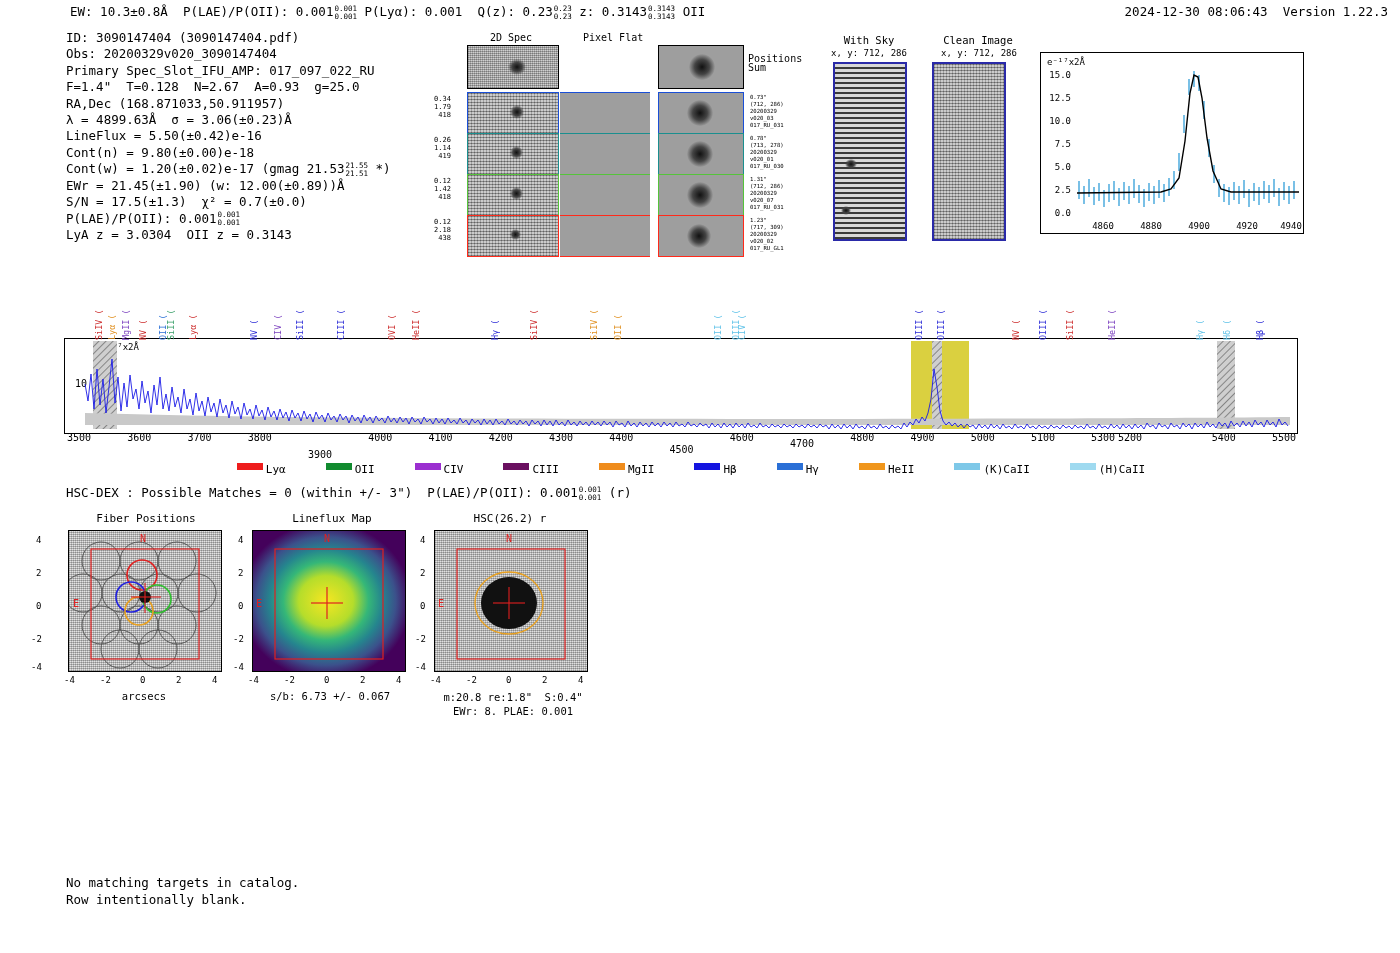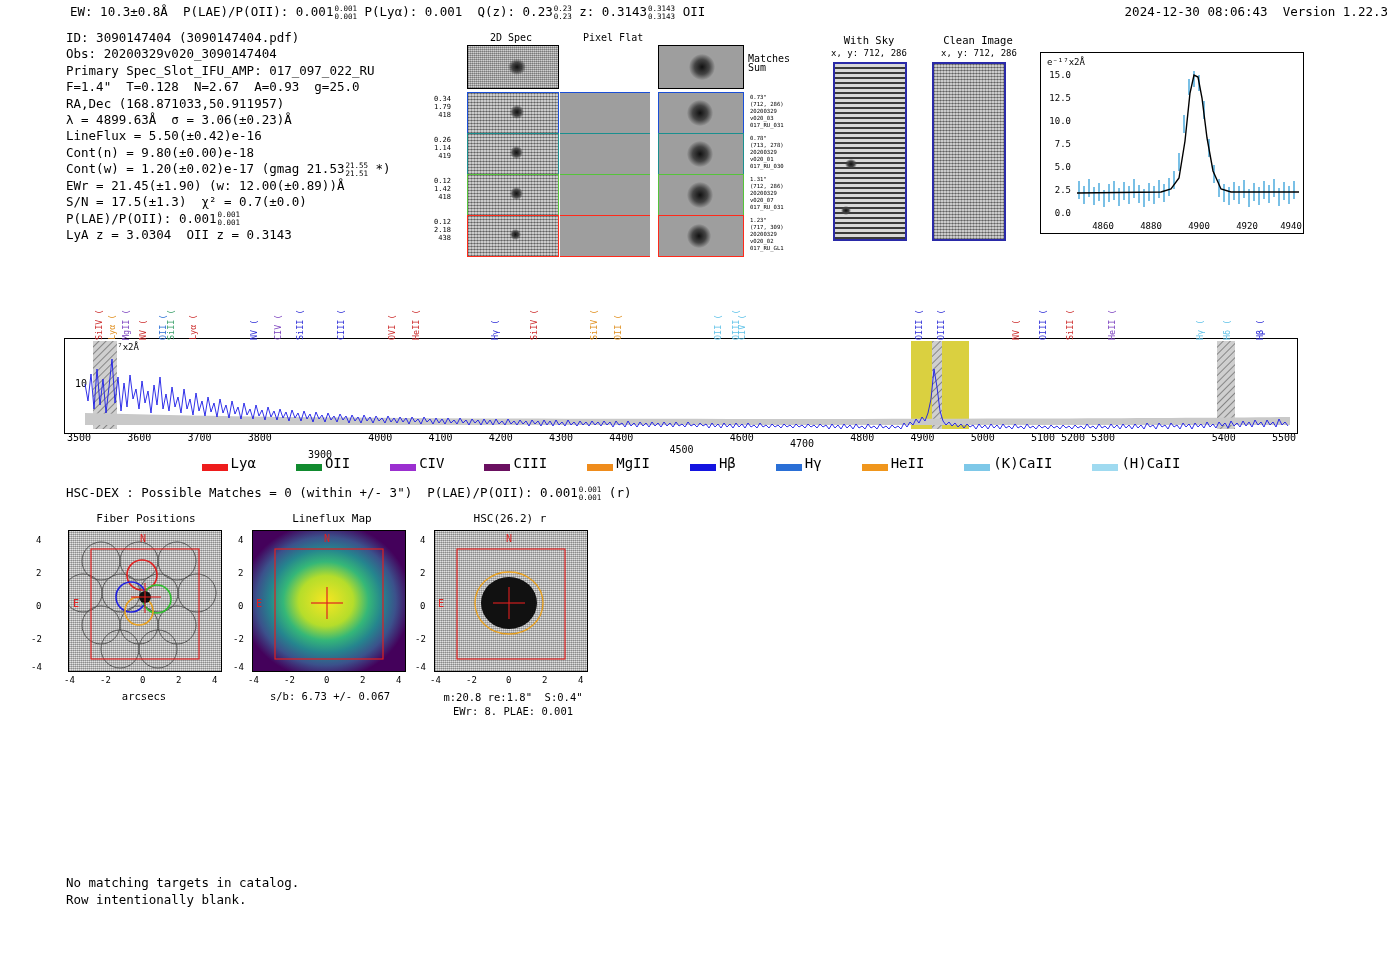--- a/index.html
+++ b/index.html
@@ -31,21 +31,21 @@
   
   .skybox{position:absolute;border:2px solid #2a2aa8;}
   .skytitle{position:absolute;font-size:10.5px;text-align:center;}
   .skyrows{background-image:repeating-linear-gradient(0deg,#3a3a3a 0 2px,#d8d8d8 2px 5px);}
   
   #emisplot{left:1040px;top:52px;width:262px;height:180px;border:1px solid #000;background:#fff;}
   
   #fullspec{left:64px;top:338px;width:1232px;height:94px;border:1px solid #000;background:#fff;}
   .linelabel{position:absolute;font-size:8.5px;transform-origin:left bottom;white-space:nowrap;}
   .xtick{position:absolute;font-size:10px;}
-  .legend-item{display:inline-flex;align-items:flex-end;margin-right:9px;font-size:14px;padding-left:31px;}
+  .legend-item{display:inline-flex;align-items:flex-start;margin-right:9px;font-size:11px;padding-left:31px;}
   .legend-sw{width:26px;height:7px;display:inline-block;margin-right:3px;}
   
   .cut-title{position:absolute;font-size:11px;text-align:center;}
   .cutbox{position:absolute;border:1px solid #000;overflow:hidden;}
   .caption{position:absolute;font-size:10.5px;text-align:center;white-space:pre;}
   #hscdex{left:66px;top:485px;font-size:12.5px;white-space:pre;}
   #blankrow{left:66px;top:874px;font-size:12.5px;line-height:17px;white-space:pre;}
 </style>
 </head>
 <body>
@@ -65,21 +65,21 @@
 <span>Cont(w) = 1.20(±0.02)e-17 (gmag 21.53</span><span class="supsub"><span>21.55</span><br><span>21.51</span></span><span> *)</span>
 <span>EWr = 21.45(±1.90) (w: 12.00(±0.89))Å</span>
 <span>S/N = 17.5(±1.3)  χ² = 0.7(±0.0)</span>
 <span>P(LAE)/P(OII): 0.001</span><span class="supsub"><span>0.001</span><br><span>0.001</span></span>
 <span>LyA z = 3.0304  OII z = 0.3143</span></div>
 
 <div class="abs" id="spec2d">
   <div class="panel-head" style="left:28px;top:0;">2D Spec</div>
   <div class="panel-head" style="left:121px;top:0;">Pixel Flat</div>
   <div class="panel-head" style="left:212px;top:0;margin-top:20px;">Smoothed</div>
-  <div class="panel-head" style="left:286px;top:22px;white-space:pre;line-height:9px;">Matches
+  <div class="panel-head" style="left:286px;top:22px;white-space:pre;line-height:9px;">Positions
 Sum</div>
 
   <div class="imgbox noise" style="left:5px;top:13px;width:90px;height:42px;border-color:#000;">
     <div class="blob" style="left:40px;top:13px;width:18px;height:16px;"></div>
   </div>
   <div class="imgbox" style="left:98px;top:13px;width:90px;height:42px;border-color:#fff;background:#fff;"></div>
   <div class="imgbox flat" style="left:196px;top:13px;width:84px;height:42px;border-color:#000;">
     <div class="blob" style="left:30px;top:8px;width:26px;height:26px;"></div>
   </div>
 
@@ -294,21 +294,21 @@
     <div class="xtick" style="left: 424.75px; top: 0px;">4200</div>
     <div class="xtick" style="left: 485px; top: 0px;">4300</div>
     <div class="xtick" style="left: 545.25px; top: 0px;">4400</div>
     <div class="xtick" style="left: 605.5px; top: 12px;">4500</div>
     <div class="xtick" style="left: 665.75px; top: 0px;">4600</div>
     <div class="xtick" style="left: 726px; top: 6px;">4700</div>
     <div class="xtick" style="left: 786.25px; top: 0px;">4800</div>
     <div class="xtick" style="left: 846.5px; top: 0px;">4900</div>
     <div class="xtick" style="left: 906.75px; top: 0px;">5000</div>
     <div class="xtick" style="left: 967px; top: 0px;">5100</div>
-    <div class="xtick" style="left: 997px; top: 0px;">5200</div>
+    <div class="xtick" style="left: 1054px; top: 0px;">5200</div>
     <div class="xtick" style="left: 1027px; top: 0px;">5300</div>
     <div class="xtick" style="left: 1147.75px; top: 0px;">5400</div>
     <div class="xtick" style="left: 1208px; top: 0px;">5500</div>
   </div>
 
 <div id="speclegend" class="abs" style="left:64px;top:455px;width:1232px;text-align:center;"><span class="legend-item">
       <span class="legend-sw" style="background: rgb(238, 28, 28);"></span>
       <span>Lyα</span>
     </span><span class="legend-item">
       <span class="legend-sw" style="background: rgb(17, 139, 47);"></span>

